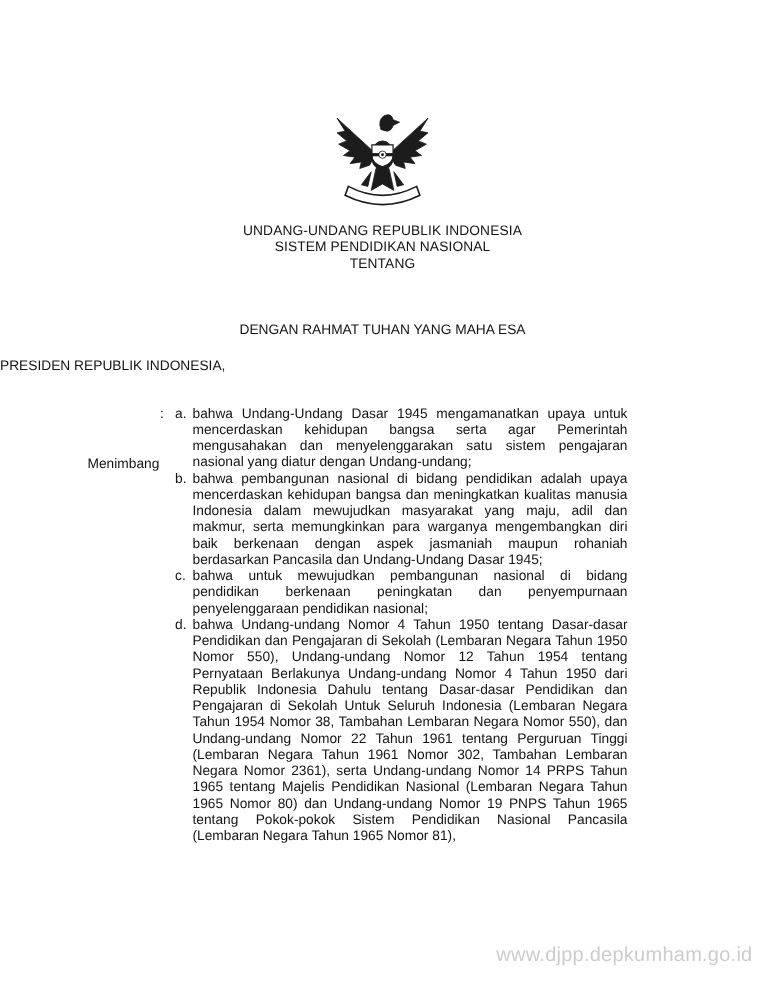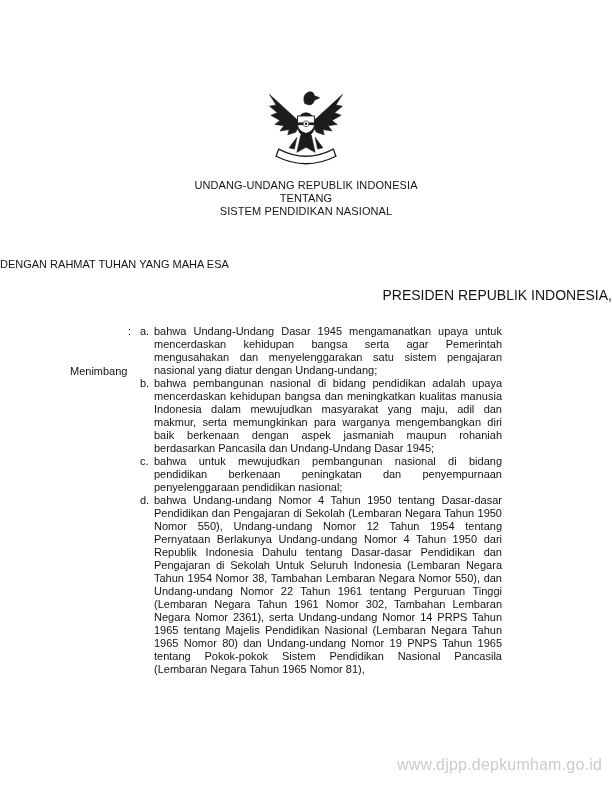--- a/index.html
+++ b/index.html
@@ -37,30 +37,30 @@
     text-align: center;
     font-size: 11px;
     line-height: 13px;
     letter-spacing: 0.1px;
   }
   .invocation {
     position: absolute;
     top: 258px;
     left: 0;
     right: 0;
-    text-align: left;
+    text-align: center;
     font-size: 11px;
   }
   .addressee {
     position: absolute;
     top: 287px;
     left: 0;
     right: 0;
-    text-align: right;
-    font-size: 14px;
+    text-align: left;
+    font-size: 11px;
   }
   .preamble {
     position: absolute;
     top: 325px;
     left: 70px;
     display: flex;
     align-items: flex-start;
     font-size: 11px;
     line-height: 13px;
   }
@@ -106,22 +106,22 @@
       <rect x="47" y="61" width="26" height="4" fill="#1c1c1c"></rect>
       <circle cx="60" cy="63" r="4.5" fill="#ffffff" stroke="#1c1c1c"></circle>
       <circle cx="60" cy="63" r="1.8" fill="#1c1c1c"></circle>
 
       <path d="M18 102 Q60 124 102 102 L106 113 Q60 136 14 113 Z" fill="#ffffff" stroke="#1c1c1c" stroke-width="2"></path>
     </svg>
   </div>
 
   <div class="title-block">
     <div>UNDANG-UNDANG REPUBLIK INDONESIA</div>
+    <div>SISTEM PENDIDIKAN NASIONAL</div>
     <div>TENTANG</div>
-    <div>SISTEM PENDIDIKAN NASIONAL</div>
   </div>
 
   <div class="invocation">DENGAN RAHMAT TUHAN YANG MAHA ESA</div>
 
   <div class="addressee">PRESIDEN REPUBLIK INDONESIA,</div>
 
   <div class="preamble">
     <div class="preamble-label">Menimbang</div>
     <div class="preamble-colon">:</div>
     <div class="preamble-items">

